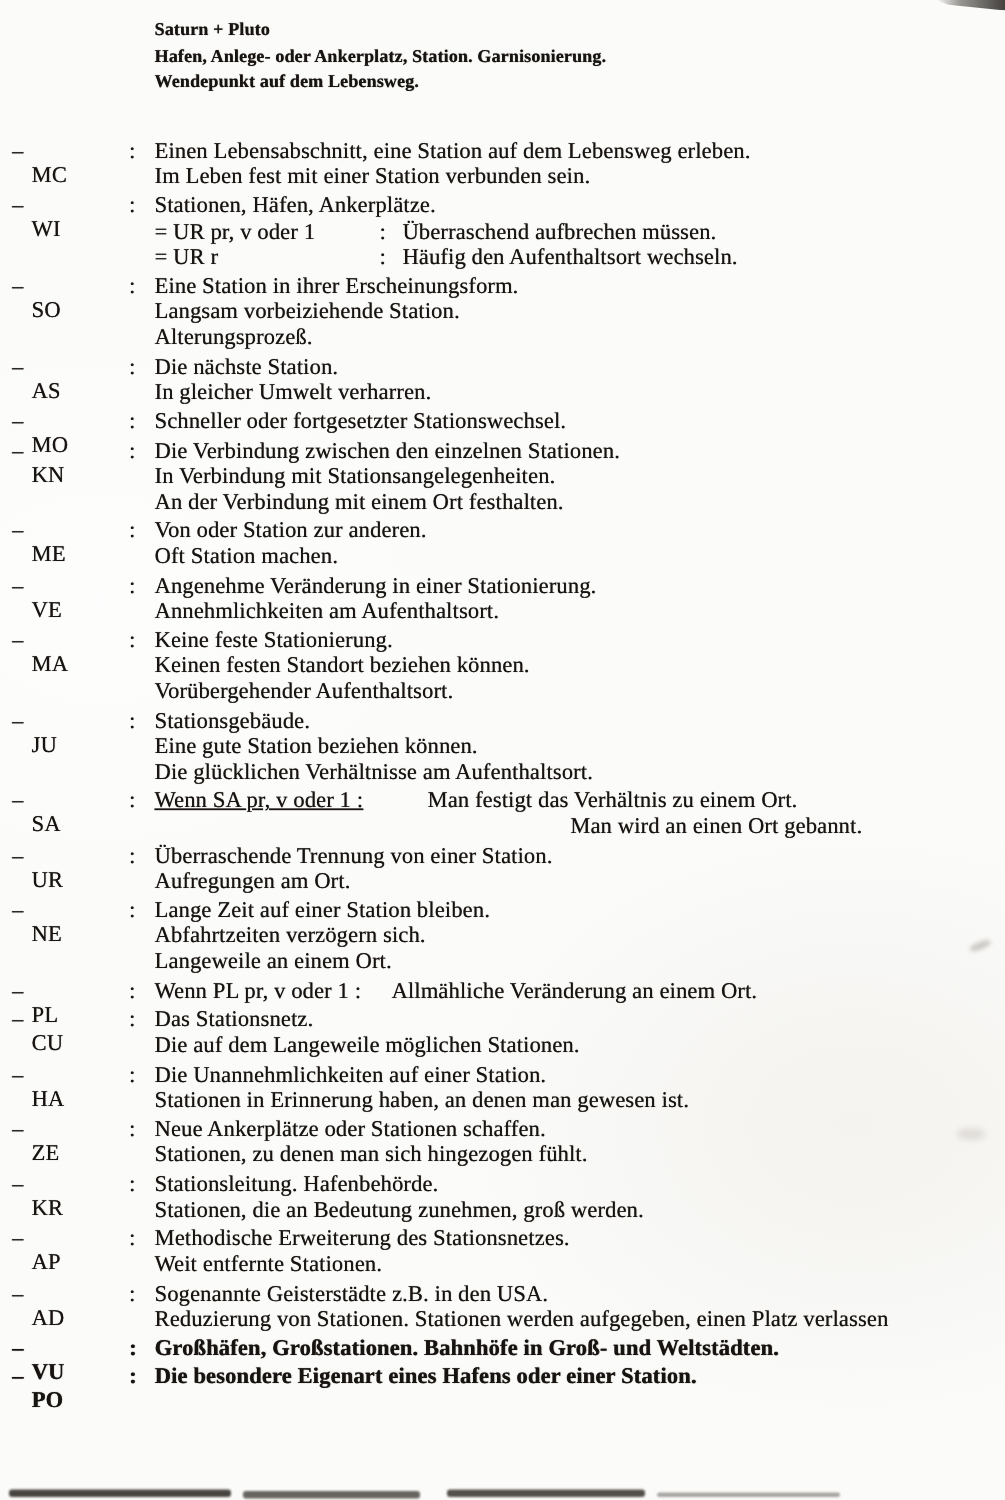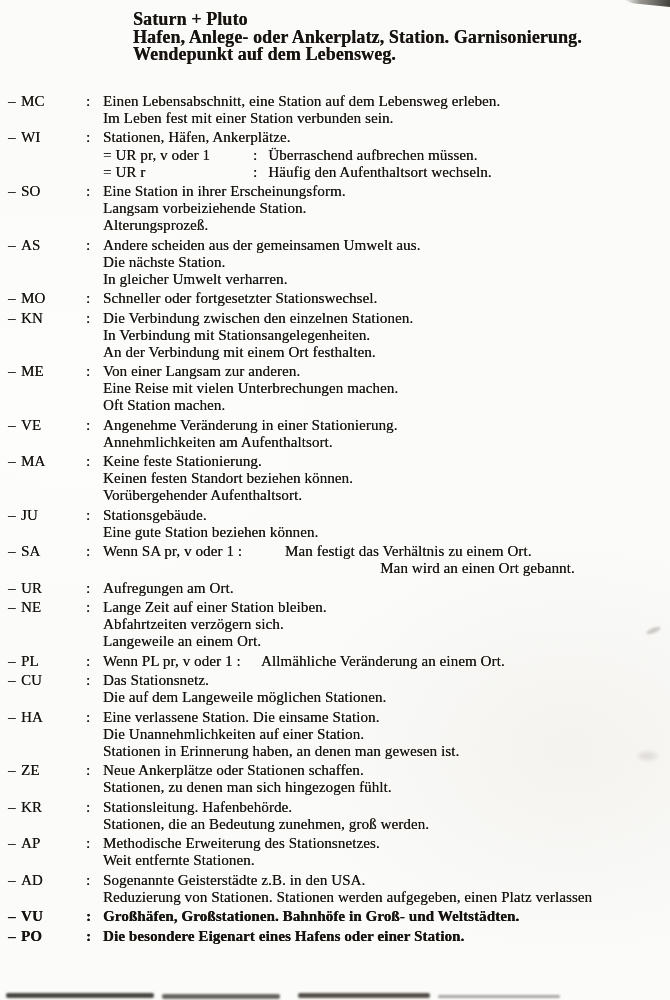--- a/index.html
+++ b/index.html
@@ -13,35 +13,34 @@
   }
   .page {
     position: absolute; inset: 0;
     background:
       radial-gradient(ellipse 400px 300px at 85% 75%, rgba(210,205,198,0.18), rgba(0,0,0,0) 70%),
       radial-gradient(ellipse 500px 400px at 10% 40%, rgba(255,255,255,0.6), rgba(0,0,0,0) 60%),
       #fbfbf9;
   }
   .hdr {
     position: absolute; left: 103px; top: 11px; right: 10px;
-    font-size: 18px; font-weight: bold; line-height: 17.6px;
+    font-size: 12px; font-weight: bold; line-height: 17.6px;
     letter-spacing: 0.1px;
     text-shadow: 0.2px 0.2px 0.5px rgba(25,20,12,0.85);
-    margin-left: 30px;
   }
   .entries {
     position: absolute; left: 0; top: 93px; right: 0;
     font-size: 15px; line-height: 17.1px;
     letter-spacing: 0.1px;
     text-shadow: 0.15px 0.15px 0.45px rgba(25,20,12,0.8);
   }
   .entry { position: relative; padding-left: 103px; margin-bottom: 2.3px; }
   .entry.bold { font-weight: bold; text-shadow: 0.3px 0.3px 0.55px rgba(20,15,8,0.95); }
   .dash  { position: absolute; left: 8px;  top: 0; }
-  .abbr  { position: absolute; left: 21px; top: 0; }
+  .abbr  { position: absolute; left: 21px; top: 16px; }
   .colon { position: absolute; left: 86px; top: 0; }
   .line  { white-space: nowrap; }
   .lbl   { display: inline-block; }
   .sep   { display: inline-block; padding-right: 11px; }
   
   .corner-mark {
     position: absolute; top: 0; right: 0; width: 46px; height: 7px;
     background: linear-gradient(90deg, rgba(70,66,60,0) 0%, rgba(70,66,60,0.55) 35%, rgba(35,32,28,0.85) 100%);
     clip-path: polygon(0 0, 100% 0, 100% 100%, 18% 45%);
     filter: blur(0.4px);
@@ -87,21 +86,20 @@
         <span class="abbr">SO</span>
         <span class="colon">:</span>
         <div class="line">Eine Station in ihrer Erscheinungsform.</div>
         <div class="line">Langsam vorbeiziehende Station.</div>
         <div class="line">Alterungsprozeß.</div>
       </div>
       <div class="entry">
         <span class="dash">–</span>
         <span class="abbr">AS</span>
         <span class="colon">:</span>
-        <div class="line">Andere scheiden aus der gemeinsamen Umwelt aus.</div>
         <div class="line">Die nächste Station.</div>
         <div class="line">In gleicher Umwelt verharren.</div>
       </div>
       <div class="entry">
         <span class="dash">–</span>
         <span class="abbr">MO</span>
         <span class="colon">:</span>
         <div class="line">Schneller oder fortgesetzter Stationswechsel.</div>
       </div>
       <div class="entry">
@@ -109,22 +107,21 @@
         <span class="abbr">KN</span>
         <span class="colon">:</span>
         <div class="line">Die Verbindung zwischen den einzelnen Stationen.</div>
         <div class="line">In Verbindung mit Stationsangelegenheiten.</div>
         <div class="line">An der Verbindung mit einem Ort festhalten.</div>
       </div>
       <div class="entry">
         <span class="dash">–</span>
         <span class="abbr">ME</span>
         <span class="colon">:</span>
-        <div class="line">Von einer Langsam zur anderen.</div>
-        <div class="line">Eine Reise mit vielen Unterbrechungen machen.</div>
+        <div class="line">Von oder Station zur anderen.</div>
         <div class="line">Oft Station machen.</div>
       </div>
       <div class="entry">
         <span class="dash">–</span>
         <span class="abbr">VE</span>
         <span class="colon">:</span>
         <div class="line">Angenehme Veränderung in einer Stationierung.</div>
         <div class="line">Annehmlichkeiten am Aufenthaltsort.</div>
       </div>
       <div class="entry">
@@ -134,32 +131,34 @@
         <div class="line">Keine feste Stationierung.</div>
         <div class="line">Keinen festen Standort beziehen können.</div>
         <div class="line">Vorübergehender Aufenthaltsort.</div>
       </div>
       <div class="entry">
         <span class="dash">–</span>
         <span class="abbr">JU</span>
         <span class="colon">:</span>
         <div class="line">Stationsgebäude.</div>
         <div class="line">Eine gute Station beziehen können.</div>
+        <div class="line">Die glücklichen Verhältnisse am Aufenthaltsort.</div>
       </div>
       <div class="entry">
         <span class="dash">–</span>
         <span class="abbr">SA</span>
         <span class="colon">:</span>
-        <div class="line"><span class="lbl" style="width: 182px;">Wenn SA pr, v oder 1 :</span><span>Man festigt das Verhältnis zu einem Ort.</span></div>
+        <div class="line"><span class="lbl" style="width: 182px; text-decoration: underline;">Wenn SA pr, v oder 1 :</span><span>Man festigt das Verhältnis zu einem Ort.</span></div>
         <div class="line" style="padding-left: 182px; text-align: center;">Man wird an einen Ort gebannt.</div>
       </div>
       <div class="entry">
         <span class="dash">–</span>
         <span class="abbr">UR</span>
         <span class="colon">:</span>
+        <div class="line">Überraschende Trennung von einer Station.</div>
         <div class="line">Aufregungen am Ort.</div>
       </div>
       <div class="entry">
         <span class="dash">–</span>
         <span class="abbr">NE</span>
         <span class="colon">:</span>
         <div class="line">Lange Zeit auf einer Station bleiben.</div>
         <div class="line">Abfahrtzeiten verzögern sich.</div>
         <div class="line">Langeweile an einem Ort.</div>
       </div>
@@ -173,21 +172,20 @@
         <span class="dash">–</span>
         <span class="abbr">CU</span>
         <span class="colon">:</span>
         <div class="line">Das Stationsnetz.</div>
         <div class="line">Die auf dem Langeweile möglichen Stationen.</div>
       </div>
       <div class="entry">
         <span class="dash">–</span>
         <span class="abbr">HA</span>
         <span class="colon">:</span>
-        <div class="line">Eine verlassene Station. Die einsame Station.</div>
         <div class="line">Die Unannehmlichkeiten auf einer Station.</div>
         <div class="line">Stationen in Erinnerung haben, an denen man gewesen ist.</div>
       </div>
       <div class="entry">
         <span class="dash">–</span>
         <span class="abbr">ZE</span>
         <span class="colon">:</span>
         <div class="line">Neue Ankerplätze oder Stationen schaffen.</div>
         <div class="line">Stationen, zu denen man sich hingezogen fühlt.</div>
       </div>

